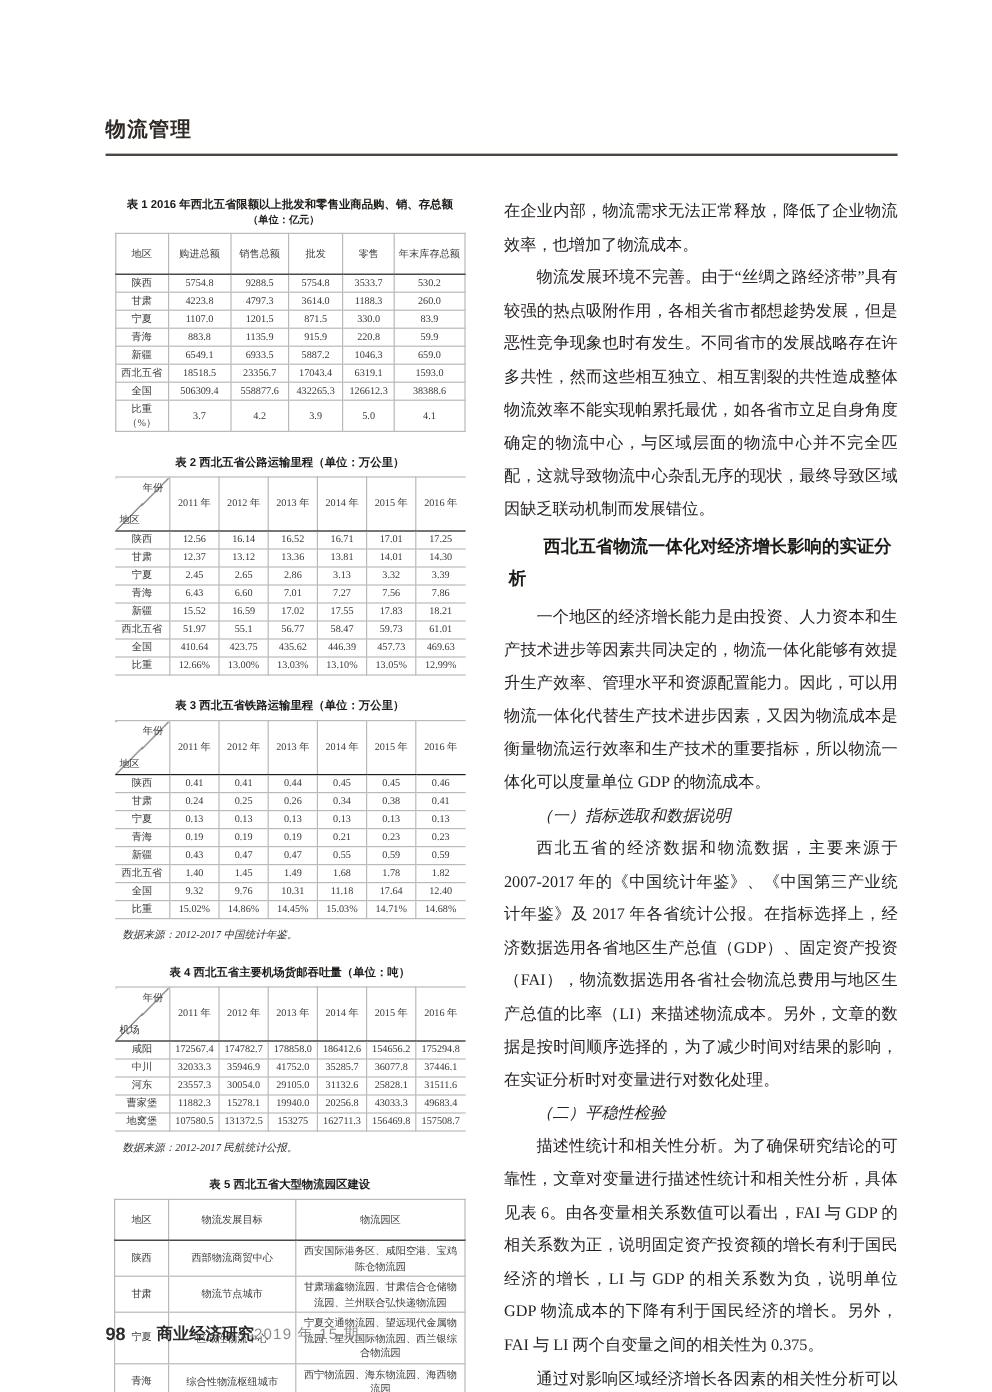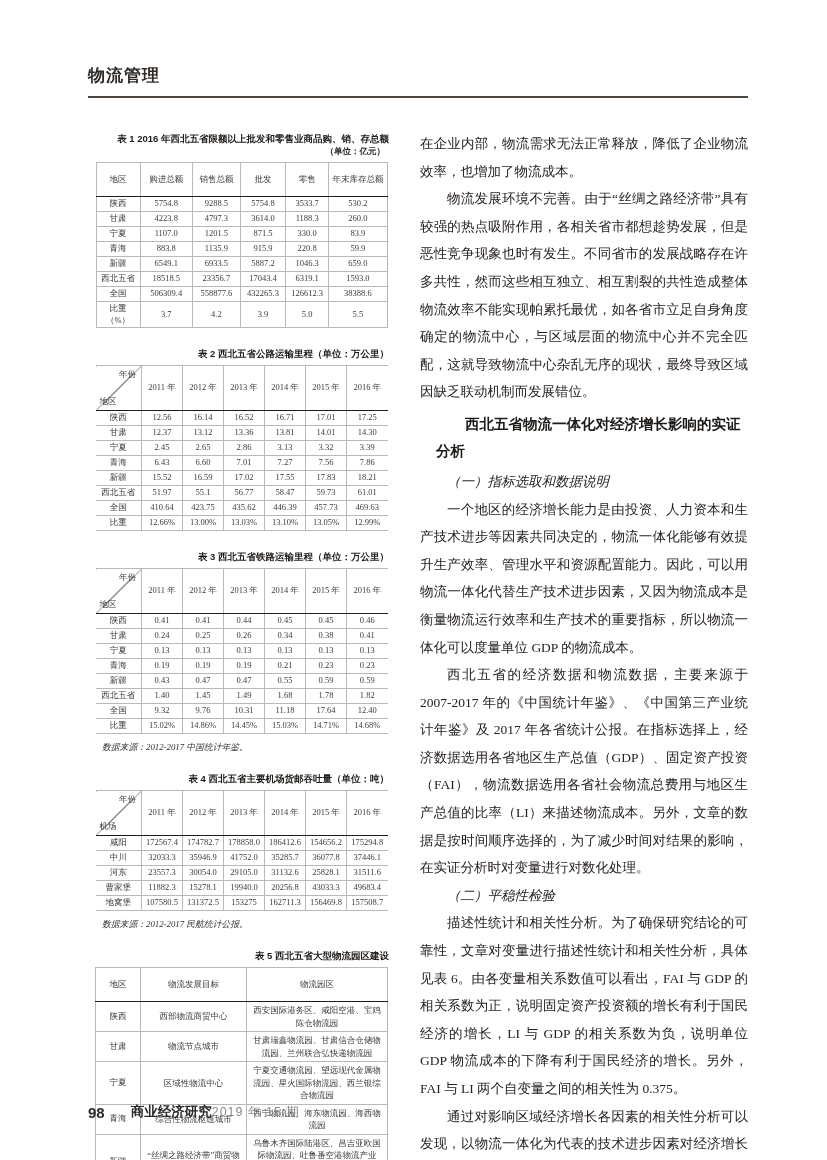--- a/index.html
+++ b/index.html
@@ -1,54 +1,54 @@
 <!DOCTYPE html>
 <html><head>
 <meta charset="utf-8">
 <style>
   * { margin:0; padding:0; box-sizing:border-box; }
   html,body { width:827px; height:1160px; background:#ffffff; overflow:hidden; }
   body { font-family:"Liberation Serif", serif; color:#2b2b2b; }
   .page { width:827px; height:1160px; padding:0 79px 0 88px; position:relative; }
 
   
-  .page-header { padding-top:64px; }
+  .page-header { padding-top:96px; }
   .section-label { font-family:"Liberation Sans", sans-serif; font-weight:bold; font-size:17px; color:#2f2a26; letter-spacing:1px; }
   .header-rule { margin-top:9px; border-bottom:2.5px solid #4d4740; }
 
   
   .content { display:flex; margin-top:32px; height:978px; }
   .col-left { width:307px; flex:0 0 307px; }
   .col-gap { width:25px; flex:0 0 25px; }
   .col-right { flex:1; }
 
   
   .tbl-section { margin-bottom:19px; }
-  .tbl-title { font-family:"Liberation Sans", sans-serif; font-weight:bold; font-size:9.5px; color:#1e1b18; text-align:right; line-height:13px; padding:0 6px; }
-  .unit-note { font-family:"Liberation Sans", sans-serif; font-weight:bold; font-size:8.5px; color:#1e1b18; text-align:right; padding-right:10px; line-height:12px; }
+  .tbl-title { font-family:"Liberation Sans", sans-serif; font-weight:bold; font-size:9.5px; color:#1e1b18; text-align:center; line-height:13px; padding:0 6px; }
+  .unit-note { font-family:"Liberation Sans", sans-serif; font-weight:bold; font-size:8.5px; color:#1e1b18; text-align:center; padding-right:10px; line-height:12px; }
   .ptable { width:292px; margin:5px auto 0 auto; border-collapse:collapse; table-layout:fixed;
             font-size:8.5px; color:#3a3a3a; border-top:1.7px solid #1c1c1c; border-bottom:1.7px solid #1c1c1c; }
   .ptable th, .ptable td { border:1px solid #b9b9b9; font-weight:normal; text-align:center; vertical-align:middle; padding:1px 2px; line-height:11.5px; }
   .ptable thead th { border-bottom:1.7px solid #1c1c1c; height:34px; }
   .ptable.diag thead th { height:45px; }
   .ptable tbody td, .ptable tbody th { height:15px; }
   .ptable.open-sides th:first-child, .ptable.open-sides td:first-child { border-left:none; }
   .ptable.open-sides th:last-child, .ptable.open-sides td:last-child { border-right:none; }
   .corner-cell { position:relative; padding:0;
      background:linear-gradient(to bottom right, transparent calc(50% - 0.6px), #8a8a8a calc(50% - 0.6px), #8a8a8a calc(50% + 0.6px), transparent calc(50% + 0.6px)); }
   .corner-top { position:absolute; top:3px; right:5px; font-size:8.5px; }
   .corner-bottom { position:absolute; bottom:3px; left:4px; font-size:8.5px; }
   .src-note { font-style:italic; font-size:8.8px; color:#2f2f2f; margin:7px 0 0 14px; line-height:12px; }
   .t5 tbody td { line-height:12.5px; padding:2px 3px; height:auto; }
 
   
   .para { font-size:13.5px; line-height:27.6px; text-align:justify; color:#272220; }
   .para.body { text-indent:2em; }
   .para.cont { text-indent:0; }
-  .para.heading { font-family:"Liberation Sans", sans-serif; font-weight:bold; font-size:14.5px; line-height:27px; text-indent:2em; margin:5px 0 3px 16px; color:#1d1a17; text-align:left; }
+  .para.heading { font-family:"Liberation Sans", sans-serif; font-weight:bold; font-size:14.5px; line-height:27px; text-indent:2em; margin:5px 0 3px 4px; color:#1d1a17; text-align:left; }
   .para.sub { font-style:italic; text-indent:2em; }
 
   
   .page-footer { position:absolute; left:88px; top:1103px; display:flex; align-items:flex-end; }
   .page-num { font-family:"Liberation Sans", sans-serif; font-weight:bold; font-size:15px; color:#2a2a2a; }
   .journal-name { font-family:"Liberation Sans", sans-serif; font-weight:bold; font-size:13.5px; color:#2a2a2a; margin-left:26px; }
   .issue-info { font-family:"Liberation Sans", sans-serif; font-size:12.5px; color:#8a8a8a; letter-spacing:1px; }
 </style>
 </head>
 <body>
@@ -142,21 +142,21 @@
                 <td>432265.3</td>
                 <td>126612.3</td>
                 <td>38388.6</td>
               </tr>
               <tr>
                 <th>比重（%）</th>
                 <td>3.7</td>
                 <td>4.2</td>
                 <td>3.9</td>
                 <td>5.0</td>
-                <td>5.5</td>
+                <td>4.1</td>
               </tr>
             </tbody>
           </table>
       </div>
 
       <div class="tbl-section">
         <div class="tbl-title">表 2 西北五省公路运输里程（单位：万公里）</div>
         <table class="ptable diag open-sides t2">
             <colgroup>
               <col style="width: 46px;">
@@ -485,22 +485,22 @@
       </div>
 
     </div>
 
     <div class="col-gap"></div>
 
     <div class="col-right">
         <p class="para cont">在企业内部，物流需求无法正常释放，降低了企业物流效率，也增加了物流成本。</p>
         <p class="para body">物流发展环境不完善。由于“丝绸之路经济带”具有较强的热点吸附作用，各相关省市都想趁势发展，但是恶性竞争现象也时有发生。不同省市的发展战略存在许多共性，然而这些相互独立、相互割裂的共性造成整体物流效率不能实现帕累托最优，如各省市立足自身角度确定的物流中心，与区域层面的物流中心并不完全匹配，这就导致物流中心杂乱无序的现状，最终导致区域因缺乏联动机制而发展错位。</p>
         <p class="para heading">西北五省物流一体化对经济增长影响的实证分析</p>
+        <p class="para body">一个地区的经济增长能力是由投资、人力资本和生产技术进步等因素共同决定的，物流一体化能够有效提升生产效率、管理水平和资源配置能力。因此，可以用物流一体化代替生产技术进步因素，又因为物流成本是衡量物流运行效率和生产技术的重要指标，所以物流一体化可以度量单位 GDP 的物流成本。</p>
         <p class="para sub">（一）指标选取和数据说明</p>
-        <p class="para body">一个地区的经济增长能力是由投资、人力资本和生产技术进步等因素共同决定的，物流一体化能够有效提升生产效率、管理水平和资源配置能力。因此，可以用物流一体化代替生产技术进步因素，又因为物流成本是衡量物流运行效率和生产技术的重要指标，所以物流一体化可以度量单位 GDP 的物流成本。</p>
         <p class="para body">西北五省的经济数据和物流数据，主要来源于 2007-2017 年的《中国统计年鉴》、《中国第三产业统计年鉴》及 2017 年各省统计公报。在指标选择上，经济数据选用各省地区生产总值（GDP）、固定资产投资（FAI），物流数据选用各省社会物流总费用与地区生产总值的比率（LI）来描述物流成本。另外，文章的数据是按时间顺序选择的，为了减少时间对结果的影响，在实证分析时对变量进行对数化处理。</p>
         <p class="para sub">（二）平稳性检验</p>
         <p class="para body">描述性统计和相关性分析。为了确保研究结论的可靠性，文章对变量进行描述性统计和相关性分析，具体见表 6。由各变量相关系数值可以看出，FAI 与 GDP 的相关系数为正，说明固定资产投资额的增长有利于国民经济的增长，LI 与 GDP 的相关系数为负，说明单位 GDP 物流成本的下降有利于国民经济的增长。另外，FAI 与 LI 两个自变量之间的相关性为 0.375。</p>
         <p class="para body">通过对影响区域经济增长各因素的相关性分析可以发现，以物流一体化为代表的技术进步因素对经济增长的影响作用较为明显，这也是本文重点研究的内容，即物流一体化对区域经济增长的影响作用和机理。另外，由于通过格兰杰因果关系检验，FAI 与 LI 是单向因果关系，所以不在本文研究范围内。</p>
       </div>
 
   </div>
 
   <div class="page-footer">
     <span class="page-num">98</span>

